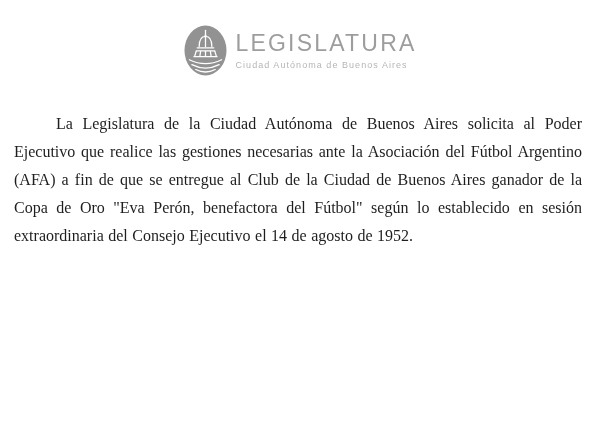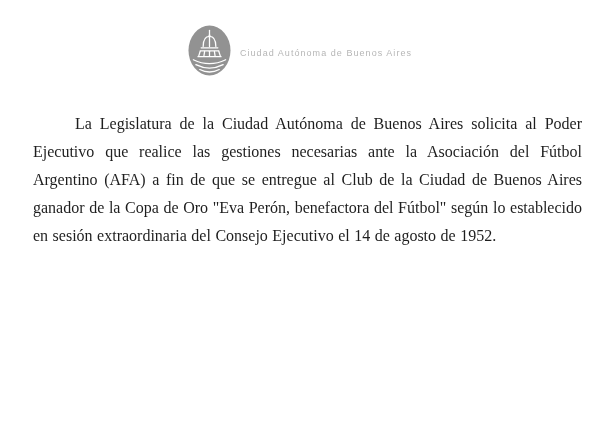--- a/index.html
+++ b/index.html
@@ -45,21 +45,21 @@
     margin: 97px 0 0 0;
     text-align: center;
     font-family: "Liberation Serif", serif;
     font-size: 15px;
     font-weight: bold;
     letter-spacing: 0.3px;
     color: #1b1b1b;
     line-height: 19px;
   }
   .doc-body {
-    margin: 34px 18px 0 33px;
+    margin: 34px 18px 0 14px;
     text-align: justify;
     text-indent: 42px;
     font-size: 16px;
     line-height: 28px;
     color: #1e1e1e;
     word-spacing: 0.5px;
   }
 </style>
 </head>
 <body>
@@ -88,20 +88,21 @@
           <path d="M10.2 32.3 L33.8 32.3"></path>
 
           <path d="M5.5 35.5 Q22 43.5 38.5 35.5"></path>
           <path d="M8 40.5 Q22 47.5 36 40.5"></path>
           <path d="M12 45.5 Q22 50.5 32 45.5"></path>
         </g>
         <circle cx="22" cy="10.8" r="1.1" fill="#ffffff"></circle>
       </svg>
     </span>
     <div class="logo-text">
+      <div class="brand">LEGISLATURA</div>
       <div class="brand-sub">Ciudad Autónoma de Buenos Aires</div>
     </div>
   </header>
 
 
   <p class="doc-body">La Legislatura de la Ciudad Autónoma de Buenos Aires solicita al Poder Ejecutivo que realice las gestiones necesarias ante la Asociación del Fútbol Argentino (AFA) a fin de que se entregue al Club de la Ciudad de Buenos Aires ganador de la Copa de Oro "Eva Perón, benefactora del Fútbol" según lo establecido en sesión extraordinaria del Consejo Ejecutivo el 14 de agosto de 1952.</p>
 
 </div>
 
 </body></html>

